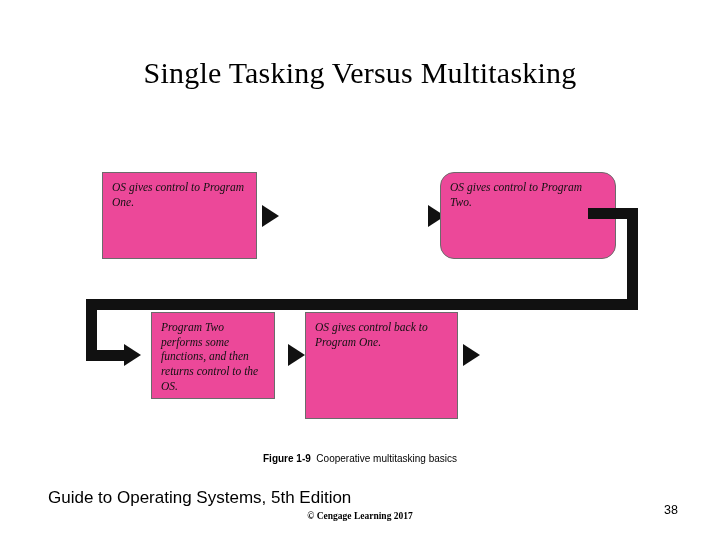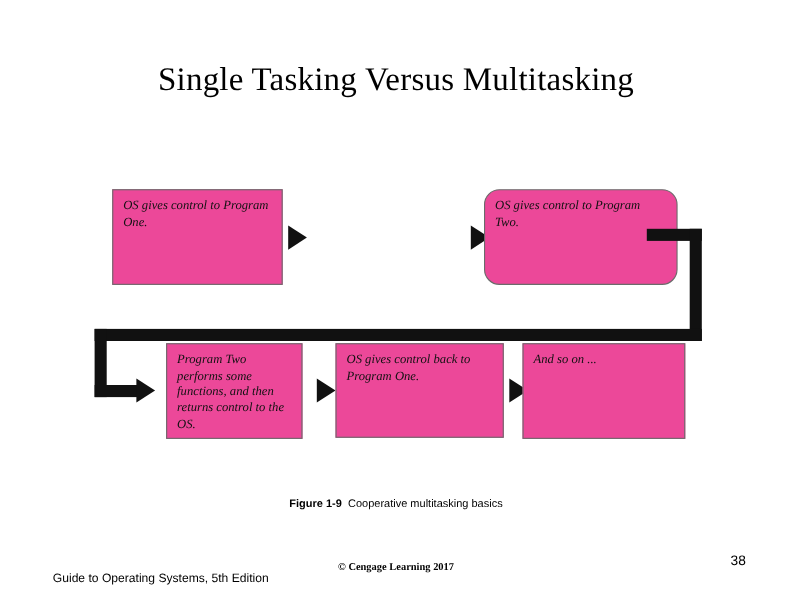--- a/index.html
+++ b/index.html
@@ -79,23 +79,22 @@
   }
   .figure-caption .cap-label {
     font-weight: bold;
   }
 
   
   .footer-left {
     position: absolute;
     left: 48px;
     top: 488px;
-    font-size: 11px;
+    font-size: 17px;
     color: #000000;
-    margin-top: 32px;
   }
   .footer-center {
     position: absolute;
     left: 0;
     top: 511px;
     width: 720px;
     text-align: center;
     font-family: "Liberation Serif", serif;
     font-size: 9.5px;
     color: #000000;
@@ -130,25 +129,24 @@
   <div class="conn" style="left:6px; top:149px; width:552px; height:11px;"></div>
   <div class="conn" style="left:6px; top:149px; width:11px; height:62px;"></div>
   <div class="conn" style="left:6px; top:200px; width:40px; height:11px;"></div>
 
   <div class="arrow-right" style="left:44px; top:194px;"></div>
 
   <div class="flow-box" style="left:55px; top:162px; width:124px; height:87px;margin-left:16px;">Program Two performs some functions, and then returns control to the OS.</div>
 
   <div class="arrow-right" style="left:208px; top:194px;"></div>
 
-  <div class="flow-box" style="left:225px; top:162px; width:153px; height:86px;">OS gives control back to Program One.</div>
+  <div class="flow-box" style="left:225px; top:162px; width:153px; height:107px;">OS gives control back to Program One.</div>
 
   <div class="arrow-right" style="left:383px; top:194px;"></div>
 
-  <div class="flow-box" style="left:395px; top:162px; width:148px; height:87px;">And so on ...</div>
 </div>
 
 <div class="figure-caption">
   <span class="cap-label">Figure 1-9</span><span>&nbsp;&nbsp;</span><span>Cooperative multitasking basics</span>
 </div>
 
 <div class="footer-left">Guide to Operating Systems, 5th Edition</div>
 
 <div class="footer-center">© Cengage Learning  2017</div>
 

